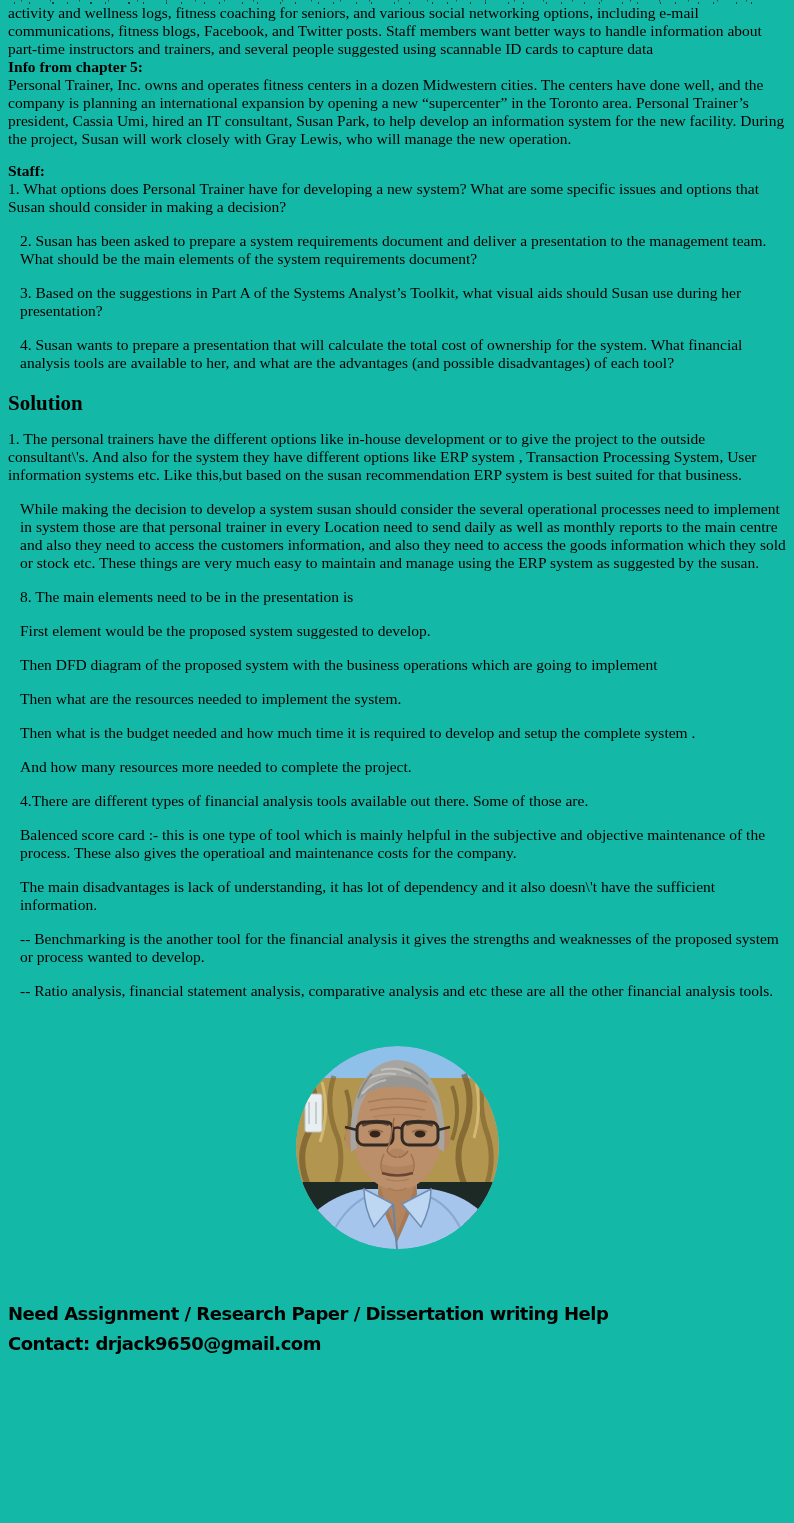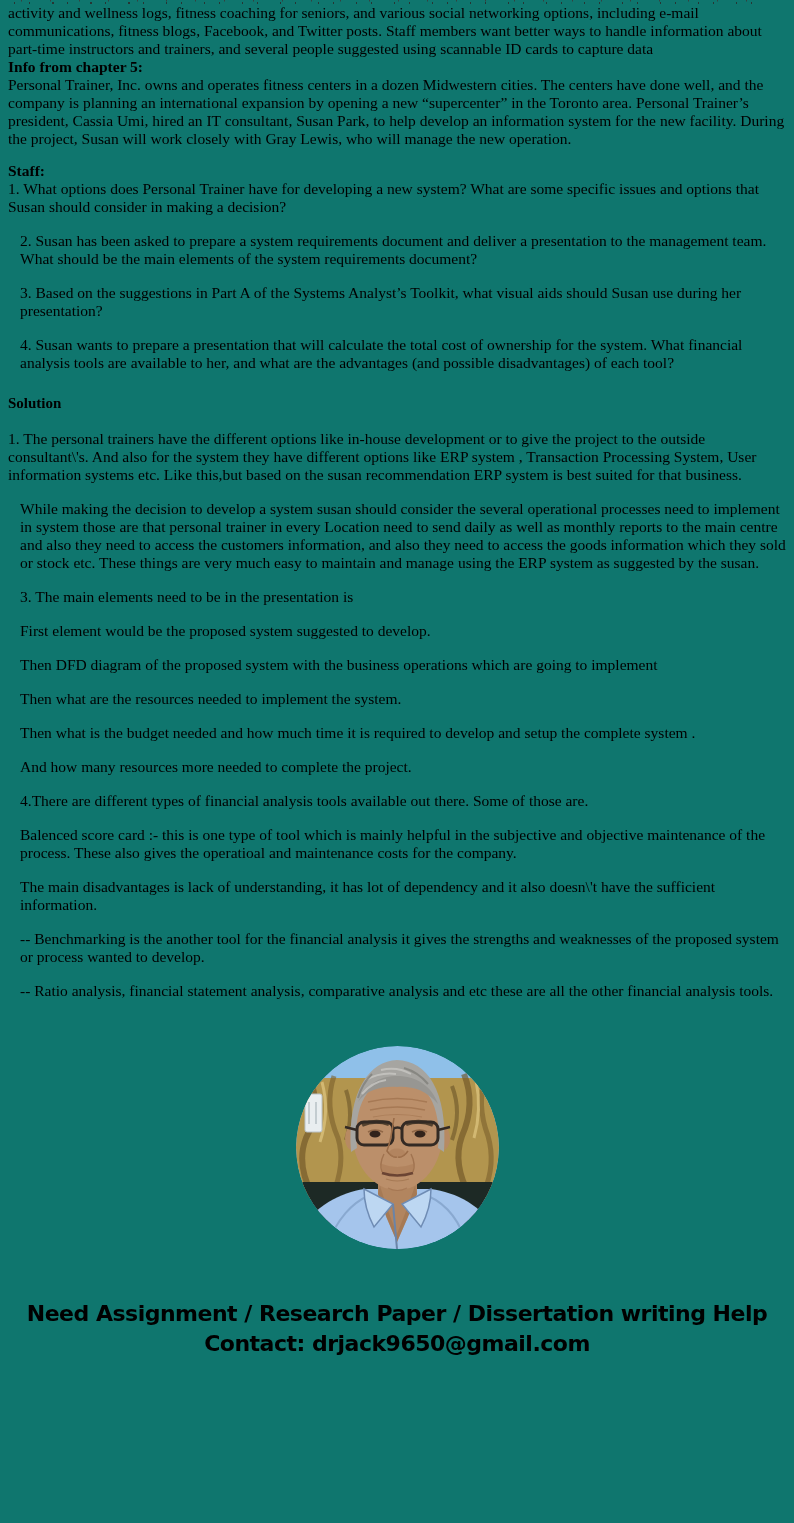--- a/index.html
+++ b/index.html
@@ -1,21 +1,21 @@
 <!DOCTYPE html>
 <html><head>
 <meta charset="utf-8">
 <style>
   html, body { margin: 0; padding: 0; background: #ffffff; }
   .page {
     width: 794px;
     min-height: 1523px;
     box-sizing: border-box;
     padding: 0 8px 24px 8px;
-    background: #0f766e;
+    background: #14b8a6;
     font-family: "Liberation Serif", "DejaVu Serif", serif;
     font-size: 15.5px;
     line-height: 18px;
     color: #000000;
   }
   
   .clip-strip {
     height: 4px;
     width: 97%;
     overflow: hidden;
@@ -27,43 +27,43 @@
     background-repeat: repeat-x;
     opacity: .85;
   }
   p { margin: 0; }
   .tight { margin: 0; }
   .sp { margin: 16px 0 0 12px; }
   .tasks-gap { margin-top: 14px; }
   .bold { font-weight: bold; }
   h2.solution {
     font-family: "Liberation Serif", "DejaVu Serif", serif;
-    font-size: 15px;
+    font-size: 21px;
     line-height: 22px;
     font-weight: bold;
     margin: 20px 0 16px 0;
   }
   .photo-wrap {
     margin-top: 46px;
     display: flex;
     justify-content: center;
   }
   .avatar {
     width: 203px;
     height: 203px;
     border-radius: 50%;
     overflow: hidden;
     display: block;
   }
   .footer-banner {
     margin-top: 50px;
-    text-align: center;
+    text-align: left;
     font-family: "DejaVu Sans", "Liberation Sans", sans-serif;
     font-weight: bold;
-    font-size: 22px;
+    font-size: 18px;
     line-height: 30px;
     letter-spacing: -0.5px;
     color: #000000;
   }
 </style>
 </head>
 <body>
 
 <div class="page">
 
@@ -82,21 +82,21 @@
   <p class="sp">2. Susan has been asked to prepare a system requirements document and deliver a presentation to the management team. What should be the main elements of the system requirements document?</p>
 
   <p class="sp">3. Based on the suggestions in Part A of the Systems Analyst’s Toolkit, what visual aids should Susan use during her presentation?</p>
 
   <p class="sp">4. Susan wants to prepare a presentation that will calculate the total cost of ownership for the system. What financial analysis tools are available to her, and what are the advantages (and possible disadvantages) of each tool?</p>
 
   <h2 class="solution">Solution</h2>
 
   <p class="tight">1. The personal trainers have the different options like in-house development or to give the project to the outside consultant\'s. And also for the system they have different options like ERP system , Transaction Processing System, User information systems etc. Like this,but based on the susan recommendation ERP system is best suited for that business.</p>
   <p class="sp">While making the decision to develop a system susan should consider the several operational processes need to implement in system those are that personal trainer in every Location need to send daily as well as monthly reports to the main centre and also they need to access the customers information, and also they need to access the goods information which they sold or stock etc. These things are very much easy to maintain and manage using the ERP system as suggested by the susan.</p>
-  <p class="sp">3. The main elements need to be in the presentation is</p>
+  <p class="sp">8. The main elements need to be in the presentation is</p>
   <p class="sp">First element would be the proposed system suggested to develop.</p>
   <p class="sp">Then DFD diagram of the proposed system with the business operations which are going to implement</p>
   <p class="sp">Then what are the resources needed to implement the system.</p>
   <p class="sp">Then what is the budget needed and how much time it is required to develop and setup the complete system .</p>
   <p class="sp">And how many resources more needed to complete the project.</p>
   <p class="sp">4.There are different types of financial analysis tools available out there. Some of those are.</p>
   <p class="sp">Balenced score card :- this is one type of tool which is mainly helpful in the subjective and objective maintenance of the process. These also gives the operatioal and maintenance costs for the company.</p>
   <p class="sp">The main disadvantages is lack of understanding, it has lot of dependency and it also doesn\'t have the sufficient information.</p>
   <p class="sp">-- Benchmarking is the another tool for the financial analysis it gives the strengths and weaknesses of the proposed system or process wanted to develop.</p>
   <p class="sp">-- Ratio analysis, financial statement analysis, comparative analysis and etc these are all the other financial analysis tools.</p>

